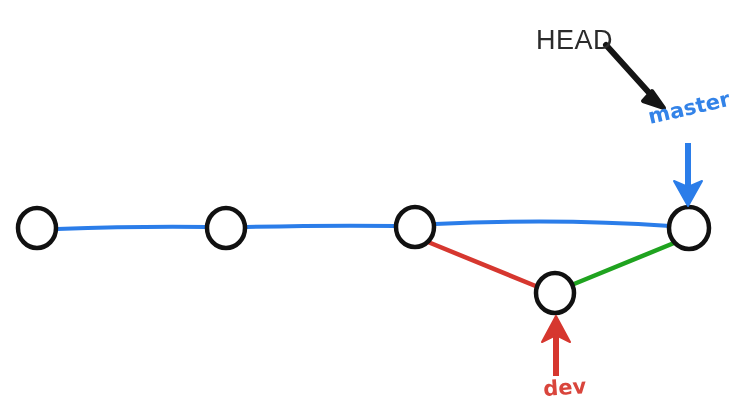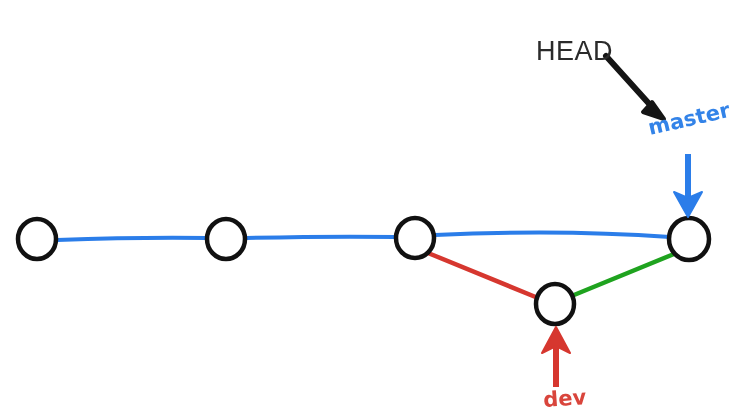--- a/index.html
+++ b/index.html
@@ -9,21 +9,21 @@
   }
   body {
     width: 747px;
     height: 420px;
     position: relative;
     overflow: hidden;
     font-family: "Liberation Sans", sans-serif;
   }
   #canvas-wrap {
     position: absolute;
-    left: 0; top: 16px;
+    left: 0; top: 5px;
     width: 747px;
     height: 328px;
   }
   svg#graph {
     display: block;
     width: 747px;
     height: 420px;
   }
   .label-text {
     position: absolute;

